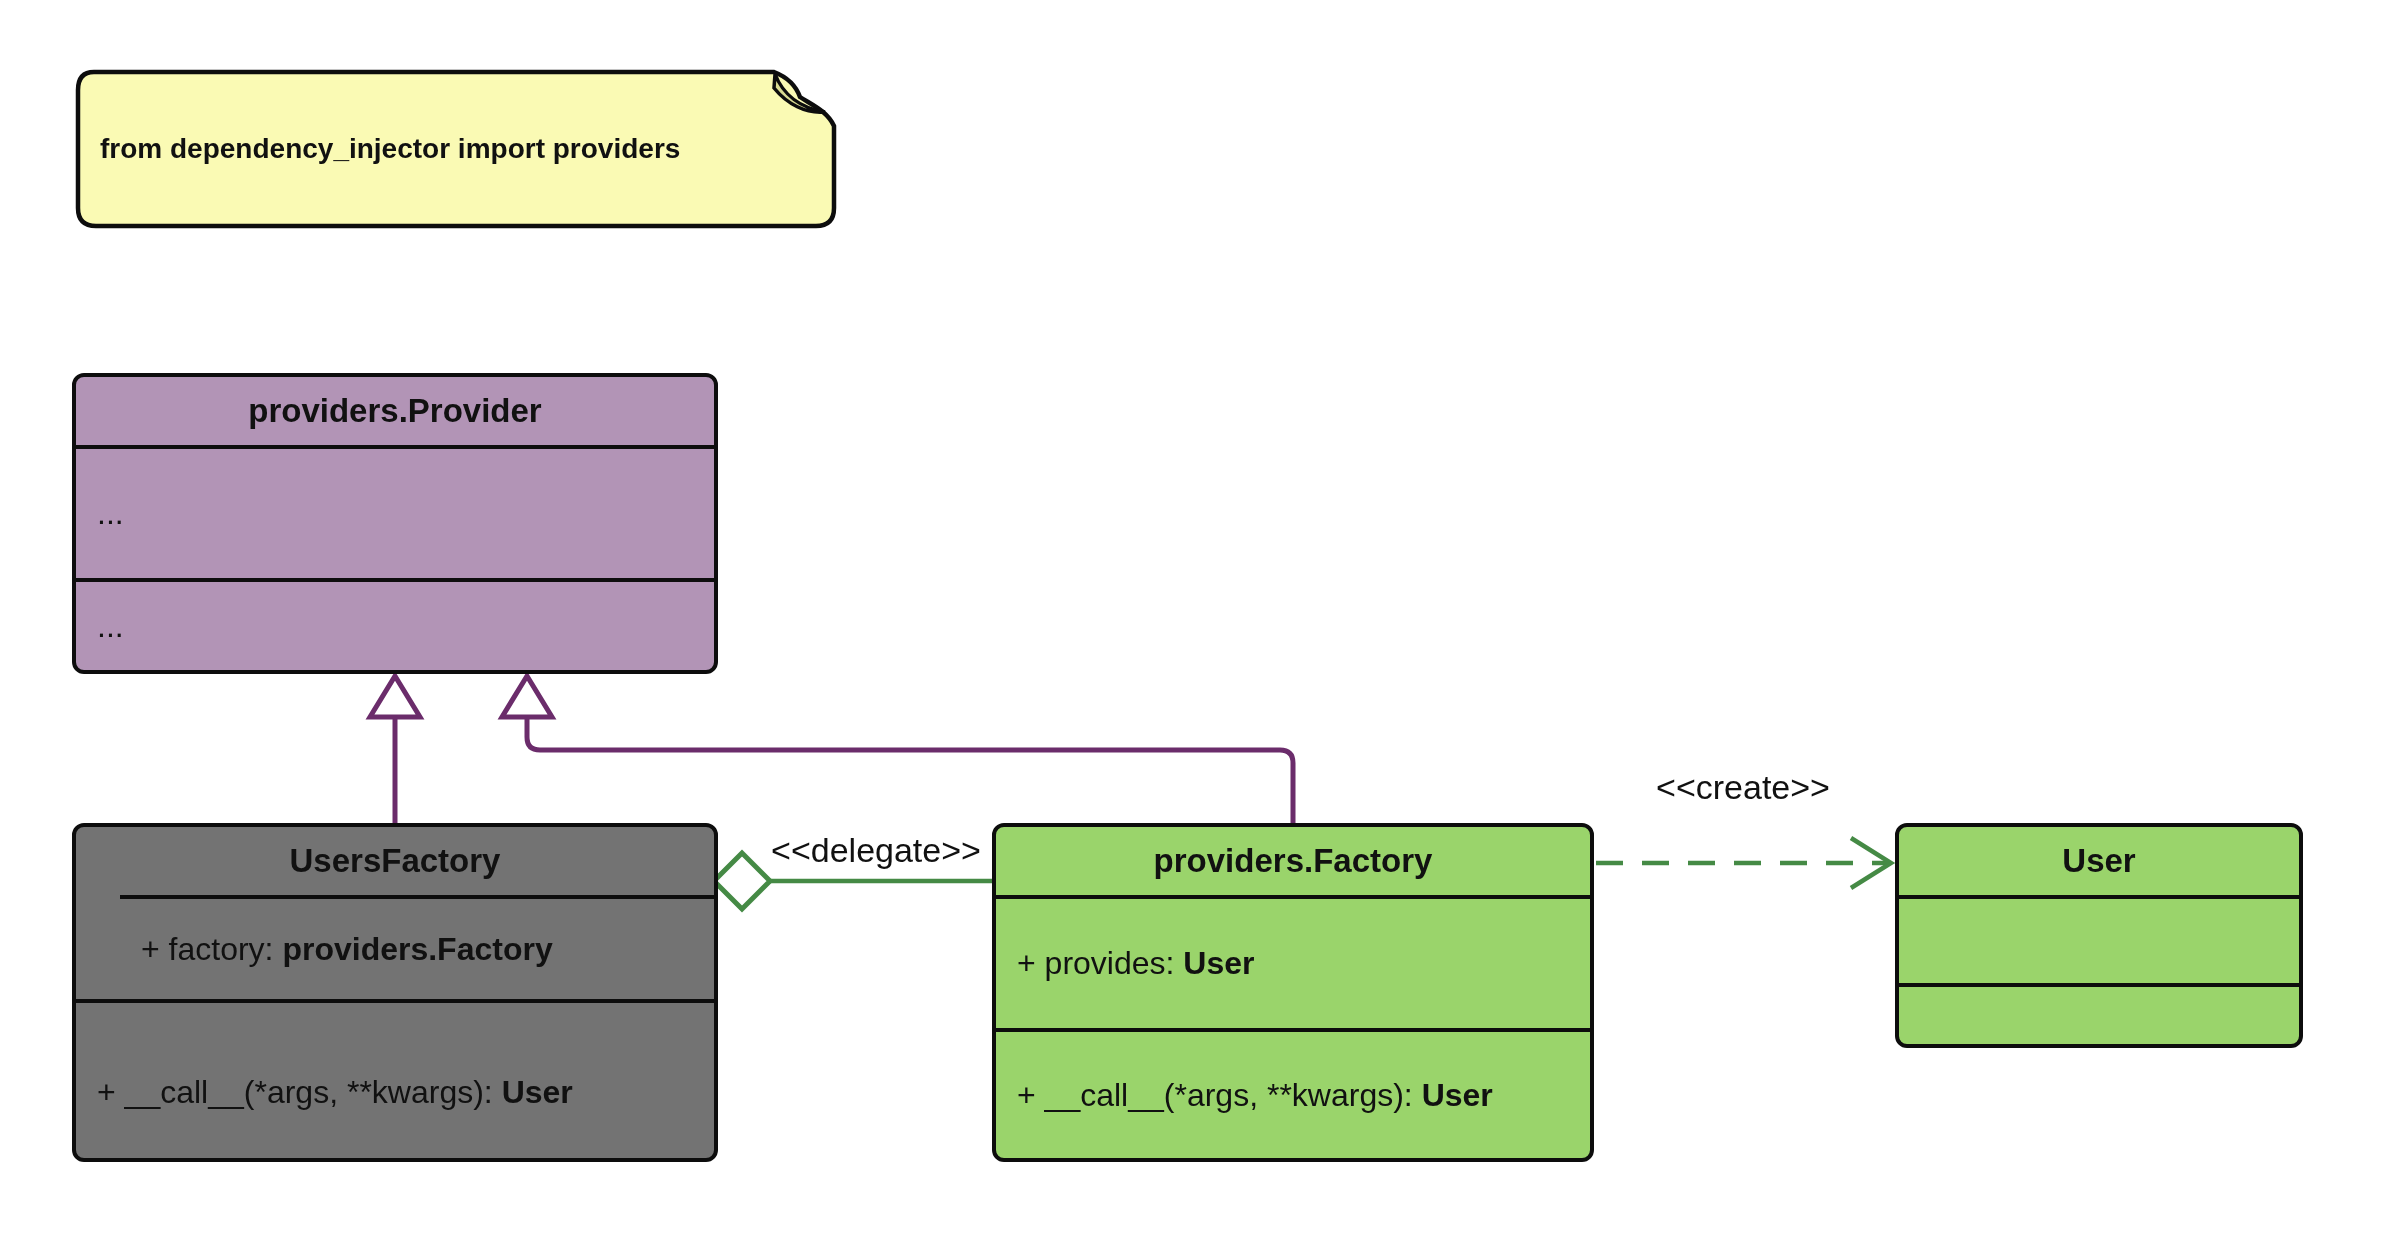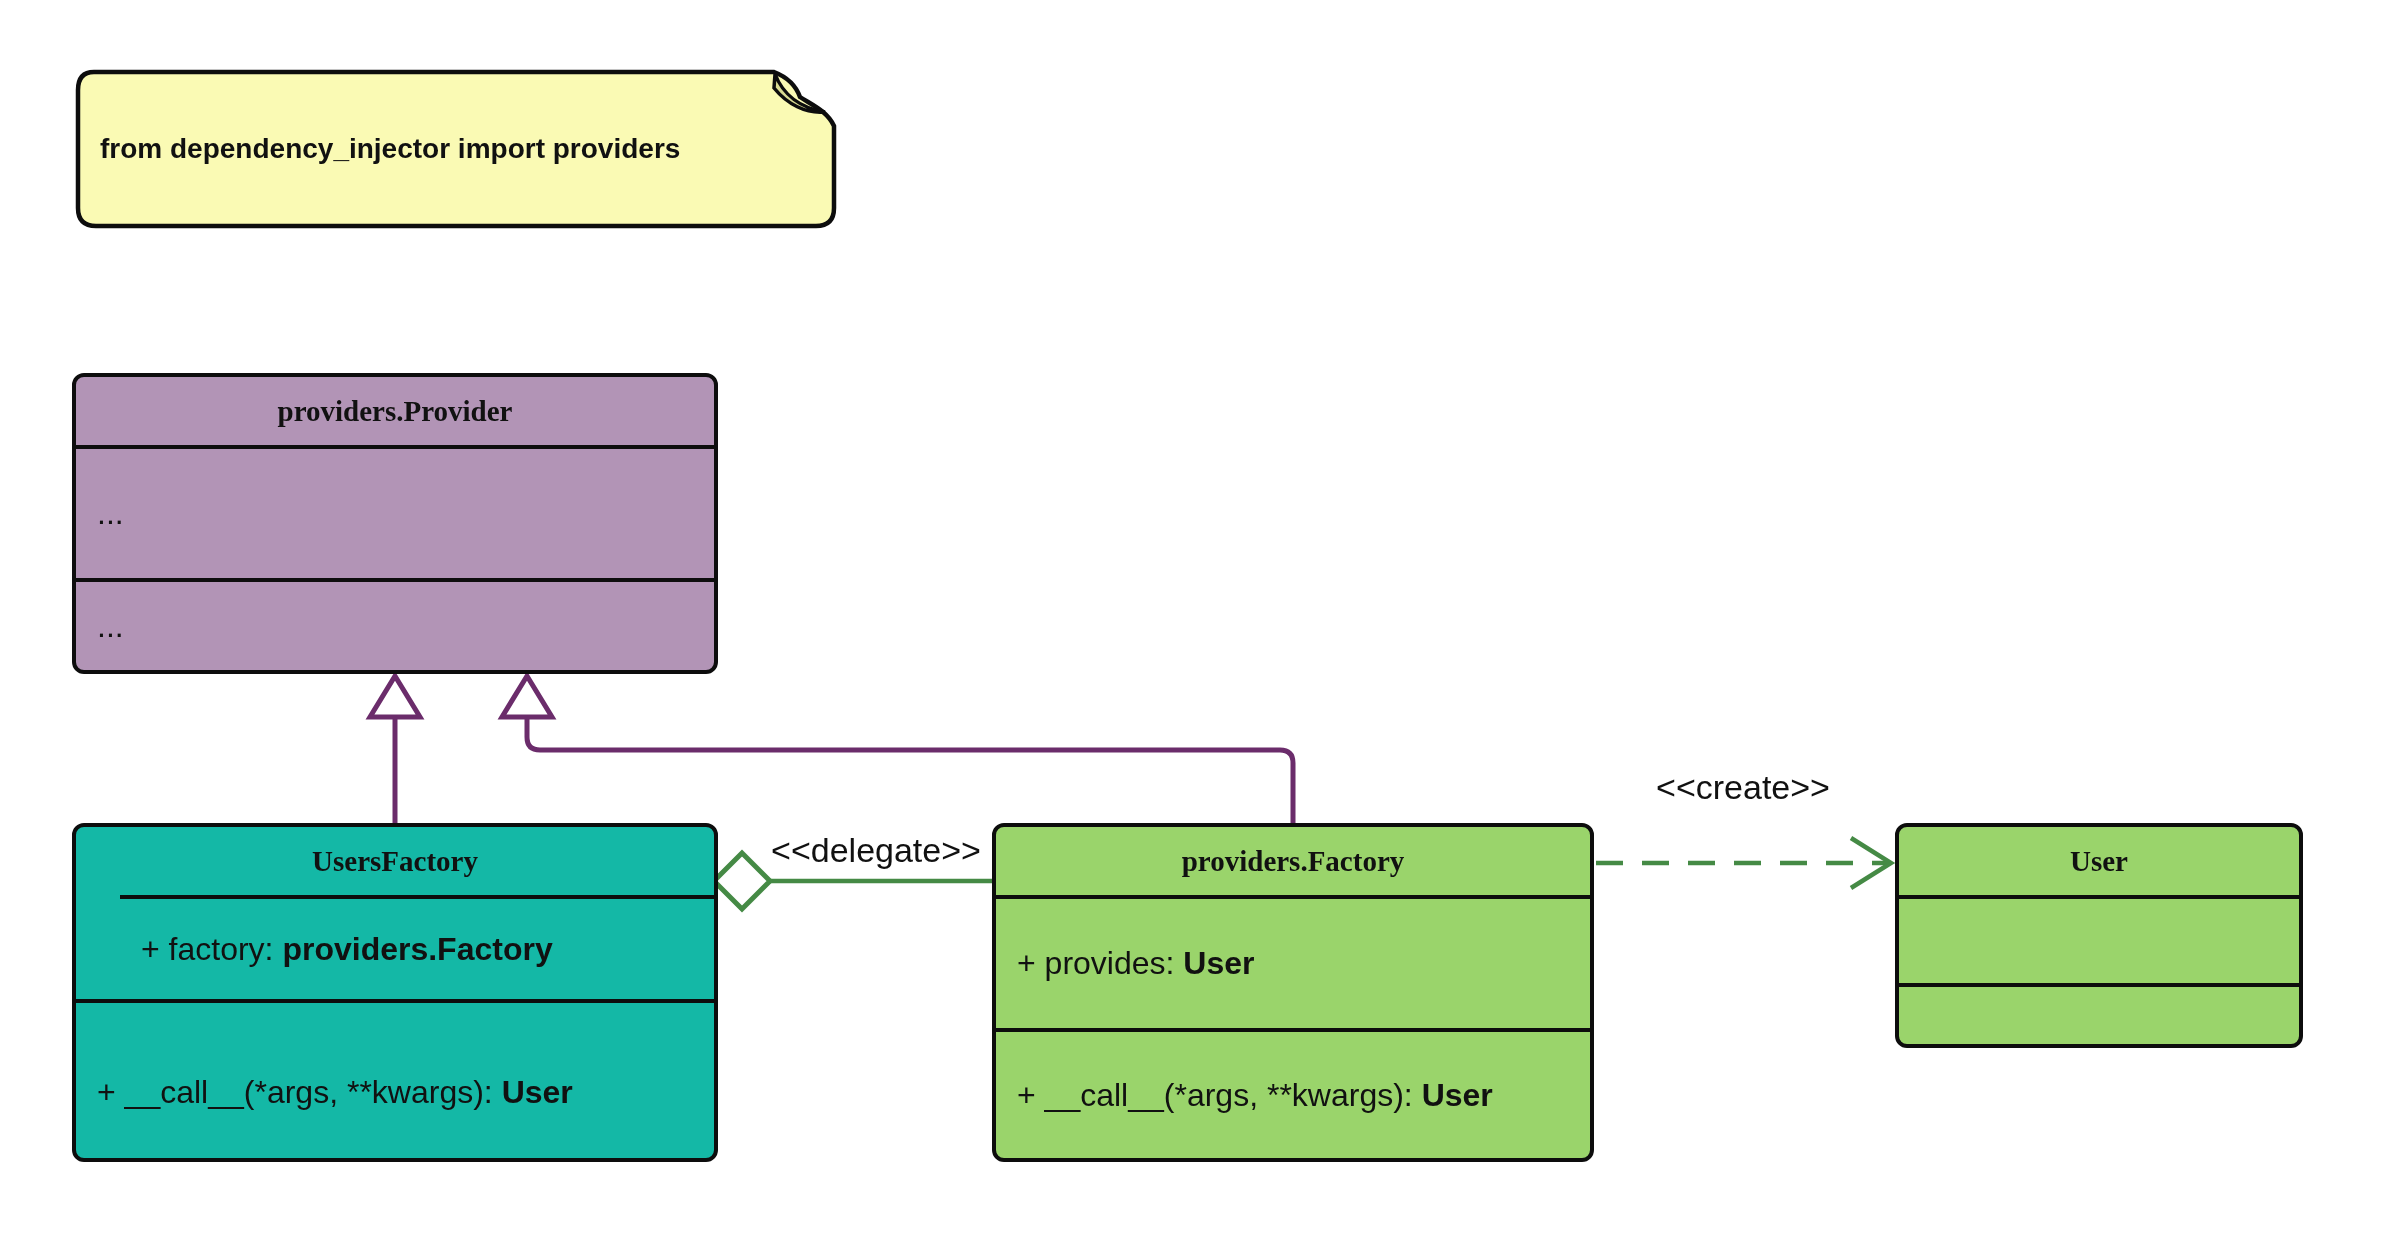--- a/index.html
+++ b/index.html
@@ -47,40 +47,39 @@
     border: 4px solid #0d0d0d;
     border-radius: 12px;
     display: flex;
     flex-direction: column;
     overflow: hidden;
   }
   .uml-title {
     flex: 0 0 auto;
     display: flex; align-items: center; justify-content: center;
     font-weight: bold;
-    font-size: 29px;
+    font-size: 33px;
     white-space: nowrap;
-    font-family: Liberation Serif, serif;
   }
   .uml-compartment {
     flex: 0 0 auto;
     border-top: 4px solid #0d0d0d;
     display: flex; align-items: center;
     padding-left: 21px;
     font-size: 32px;
     white-space: nowrap;
   }
   .uml-compartment.grow { flex: 1 1 auto; }
   .member b { font-weight: bold; }
 
   #box-provider { left: 72px;   top: 373px; width: 646px; height: 301px; background: #b294b6; }
   #box-provider .uml-title { height: 68px; }
   #provider-attrs   { height: 133px; }
 
-  #box-users-factory { left: 72px; top: 823px; width: 646px; height: 339px; background: #14b8a6; text-align: center; }
+  #box-users-factory { left: 72px; top: 823px; width: 646px; height: 339px; background: #737373; text-align: center; }
   #box-users-factory .uml-title { height: 68px; }
   #uf-attrs   { height: 104px; margin-left: 44px; }
   #uf-methods { padding-top: 24px; }
 
   #box-factory { left: 992px; top: 823px; width: 602px; height: 339px; background: #9ad46b; }
   #box-factory .uml-title { height: 68px; }
   #factory-attrs { height: 133px; }
 
   #box-user { left: 1895px; top: 823px; width: 408px; height: 225px; background: #9ad46b; }
   #box-user .uml-title { height: 68px; }

